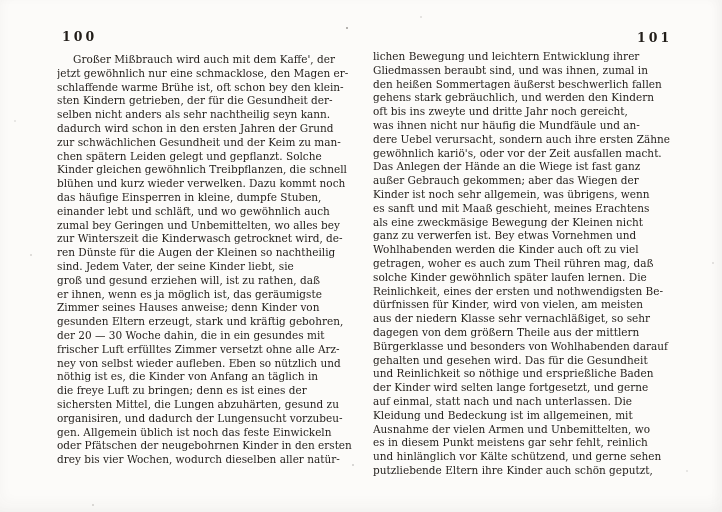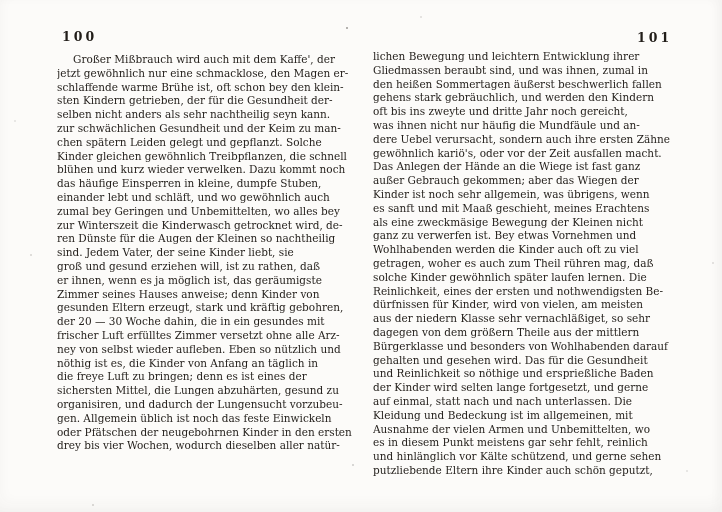--- a/index.html
+++ b/index.html
@@ -72,20 +72,21 @@
 <div class="sheet">
 
   <div class="page page-left">
     <div class="page-num num-left">100</div>
     <div class="text-col col-left">
         <div class="line indent">Großer Mißbrauch wird auch mit dem Kaffe', der</div>
         <div class="line">jetzt gewöhnlich nur eine schmacklose, den Magen er-</div>
         <div class="line">schlaffende warme Brühe ist, oft schon bey den klein-</div>
         <div class="line">sten Kindern getrieben, der für die Gesundheit der-</div>
         <div class="line">selben nicht anders als sehr nachtheilig seyn kann.</div>
+        <div class="line">dadurch wird schon in den ersten Jahren der Grund</div>
         <div class="line">zur schwächlichen Gesundheit und der Keim zu man-</div>
         <div class="line">chen spätern Leiden gelegt und gepflanzt. Solche</div>
         <div class="line">Kinder gleichen gewöhnlich Treibpflanzen, die schnell</div>
         <div class="line">blühen und kurz wieder verwelken. Dazu kommt noch</div>
         <div class="line">das häufige Einsperren in kleine, dumpfe Stuben,</div>
         <div class="line">einander lebt und schläft, und wo gewöhnlich auch</div>
         <div class="line">zumal bey Geringen und Unbemittelten, wo alles bey</div>
         <div class="line">zur Winterszeit die Kinderwasch getrocknet wird, de-</div>
         <div class="line">ren Dünste für die Augen der Kleinen so nachtheilig</div>
         <div class="line">sind. Jedem Vater, der seine Kinder liebt, sie</div>

